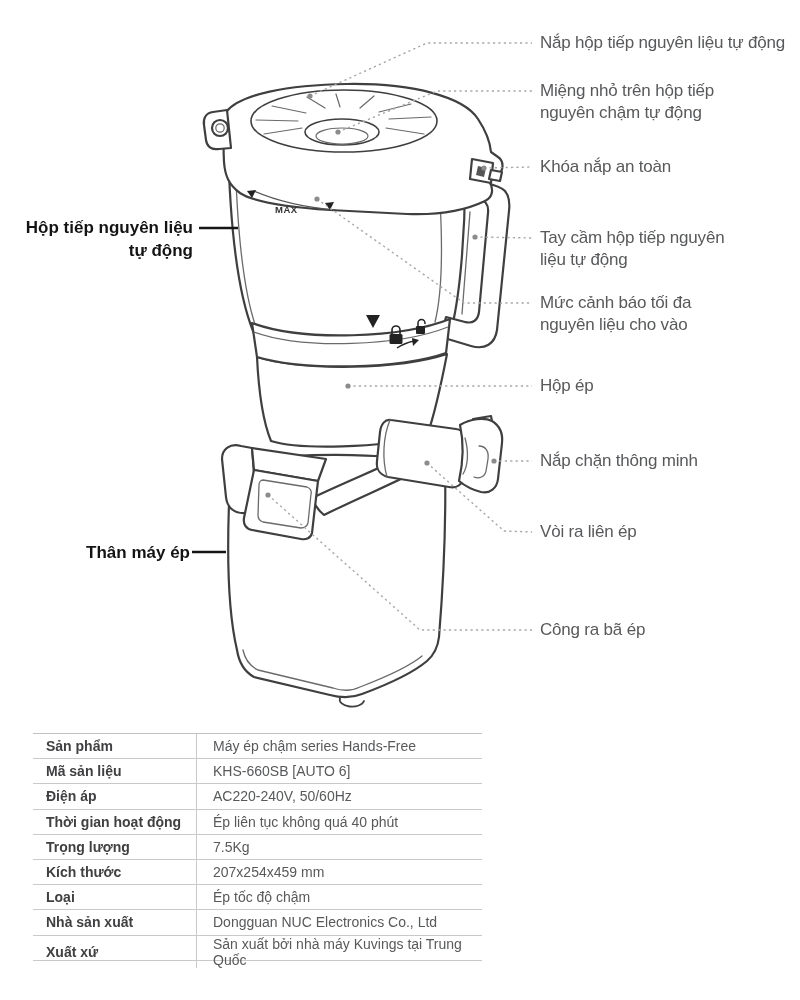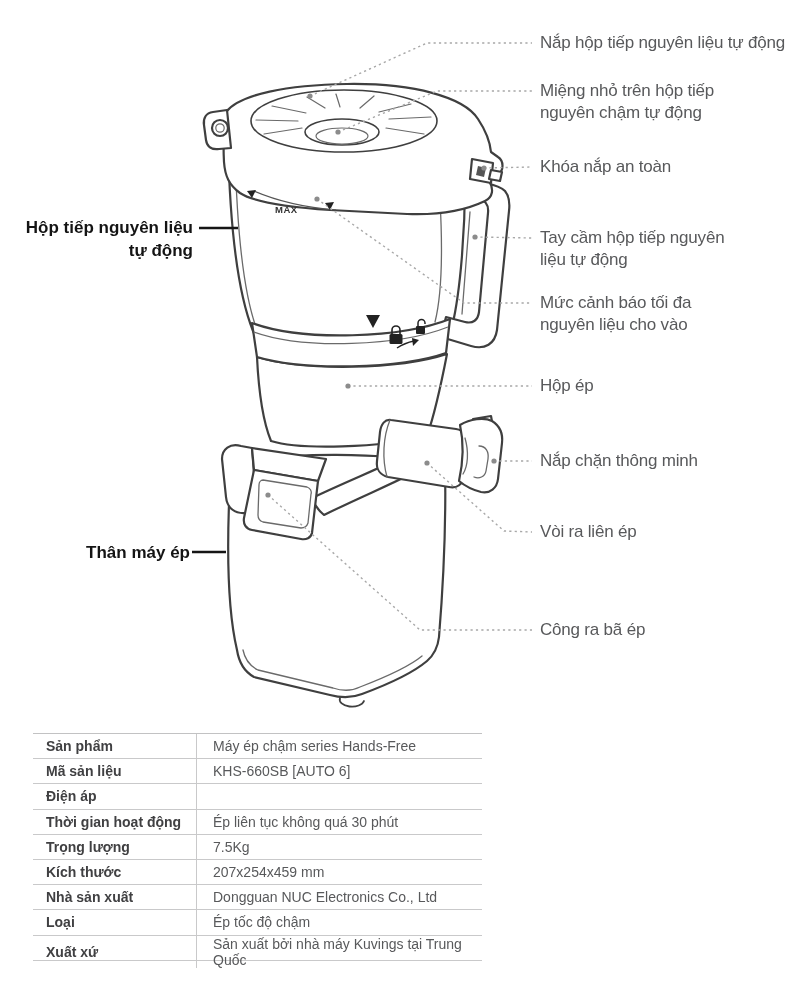--- a/index.html
+++ b/index.html
@@ -211,40 +211,41 @@
     <div class="spec-row">
       <div class="spec-key">Sản phẩm</div>
       <div class="spec-val">Máy ép chậm series Hands-Free</div>
     </div>
     <div class="spec-row">
       <div class="spec-key">Mã sản liệu</div>
       <div class="spec-val">KHS-660SB [AUTO 6]</div>
     </div>
     <div class="spec-row">
       <div class="spec-key">Điện áp</div>
+      <div class="spec-val">AC220-240V, 50/60Hz</div>
     </div>
     <div class="spec-row">
       <div class="spec-key">Thời gian hoạt động</div>
-      <div class="spec-val">Ép liên tục không quá 30 phút</div>
+      <div class="spec-val">Ép liên tục không quá 40 phút</div>
     </div>
     <div class="spec-row">
       <div class="spec-key">Trọng lượng</div>
       <div class="spec-val">7.5Kg</div>
     </div>
     <div class="spec-row">
       <div class="spec-key">Kích thước</div>
       <div class="spec-val">207x254x459 mm</div>
     </div>
     <div class="spec-row">
+      <div class="spec-key">Loại</div>
+      <div class="spec-val">Ép tốc độ chậm</div>
+    </div>
+    <div class="spec-row">
       <div class="spec-key">Nhà sản xuất</div>
       <div class="spec-val">Dongguan NUC Electronics Co., Ltd</div>
     </div>
     <div class="spec-row">
-      <div class="spec-key">Loại</div>
-      <div class="spec-val">Ép tốc độ chậm</div>
-    </div>
-    <div class="spec-row">
       <div class="spec-key">Xuất xứ</div>
       <div class="spec-val">Sản xuất bởi nhà máy Kuvings tại Trung Quốc</div>
     </div>
   </div>
 
 </div>
 
 </body></html>

